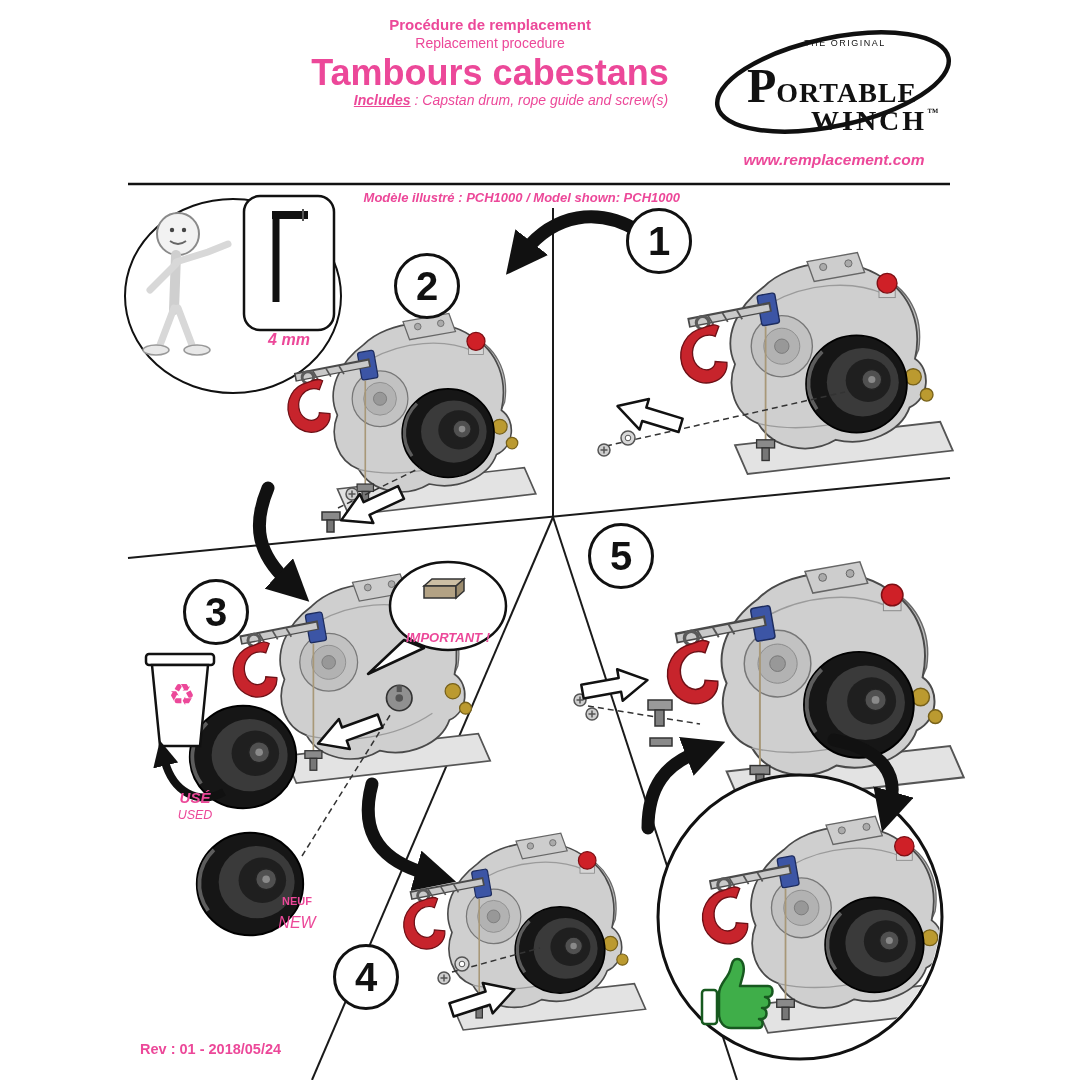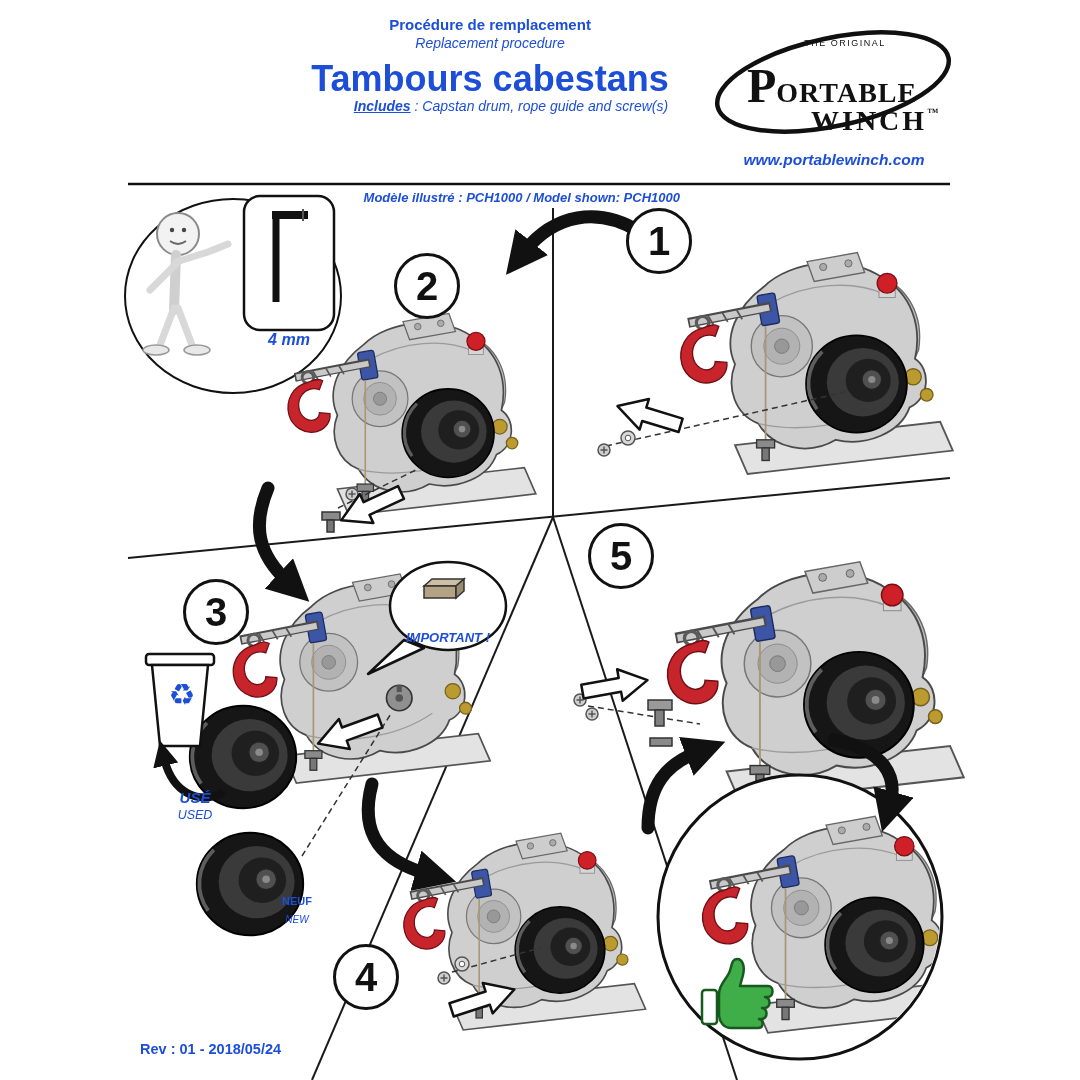--- a/index.html
+++ b/index.html
@@ -1,40 +1,40 @@
 <!DOCTYPE html>
 <html><head>
 <meta charset="utf-8">
 <style>
   * { margin:0; padding:0; box-sizing:border-box; }
   html,body { background:#ffffff; }
   body { font-family:"Liberation Sans", sans-serif; color:#111; }
   .page { position:relative; width:1080px; height:1080px; background:#fff; overflow:hidden; }
   svg.layer { position:absolute; left:0; top:0; z-index:1; }
-  .txt { position:absolute; z-index:2; color:#1d4ed8; }
+  .txt { position:absolute; z-index:2; color:#ec4899; }
   .center { text-align:center; }
   .right { text-align:right; }
   .b { font-weight:700;margin-left:42px; }
   .u { text-decoration:underline; }
   .header-block { left:270px; top:16px; width:440px; line-height:1.25; }
   .h-proc-fr { font-size:15px; font-weight:700; }
-  .h-proc-en { font-size:14px; font-style:italic; margin-bottom:8px; }
+  .h-proc-en { font-size:14px; margin-bottom:2px; }
   .h-title-fr { font-size:36px; font-weight:700; line-height:1.05; }
   .h-title-en { font-size:30px; font-weight:700; font-style:italic; line-height:1.1; margin-bottom:7px; }
   .h-inc-fr { font-size:15px; font-weight:700; }
   .h-inc-en { font-size:14px; font-style:italic; }
   .logo-wrap { left:705px; top:18px; width:256px; height:130px; z-index:2; position:absolute; }
   .website { left:710px; top:151px; width:248px; font-size:15.5px; font-weight:700; font-style:italic; }
   .model-note { left:280px; top:190px; width:400px; font-size:13px; font-weight:700; font-style:italic; }
   .four-mm { left:250px; top:299px; width:78px; font-size:16px; font-weight:700; font-style:italic;margin-top:32px; }
   .important { left:396px; top:610px; width:104px; font-size:13px; font-weight:700; font-style:italic;margin-top:20px; }
   .lbl-used-fr { left:160px; top:789px; width:70px; font-size:15px; font-weight:700; font-style:italic; }
   .lbl-used-en { left:160px; top:808px; width:70px; font-size:12.5px; font-style:italic;text-align:center; }
   .lbl-new-fr { left:262px; top:895px; width:70px; font-size:11px; font-weight:700; }
-  .lbl-new-en { left:262px; top:914px; width:70px; font-size:10px; font-style:italic; }
+  .lbl-new-en { left:262px; top:914px; width:70px; font-size:16px; font-style:italic; }
   .recycle { left:162px; top:680px; width:40px; font-size:30px; line-height:1; }
   .rev { left:140px; top:1041px; font-size:14.5px; font-weight:700; }
   .step-circle {
     position:absolute; z-index:3; width:66px; height:66px; background:#fff;
     border:3px solid #111; border-radius:50%;
     display:flex; align-items:center; justify-content:center;
     font-size:40px; font-weight:700;
   }
   .sc1 { left:626px; top:208px; }
   .sc2 { left:394px; top:253px; }
@@ -255,21 +255,21 @@
 
   <div class="logo-wrap">
     <svg class="logo-svg" width="256" height="130" viewBox="0 0 256 130">
       <ellipse cx="128" cy="64" rx="118" ry="44" transform="rotate(-12 128 64)" fill="none" stroke="#101010" stroke-width="4.5"></ellipse>
       <text x="140" y="28" text-anchor="middle" font-size="9" letter-spacing="1.5" font-family="Liberation Sans, sans-serif">THE ORIGINAL</text>
       <text x="42" y="84" font-family="Liberation Serif, serif" font-weight="bold"><tspan font-size="48">P</tspan><tspan font-size="28" letter-spacing="1">ORTABLE</tspan></text>
       <text x="106" y="112" font-family="Liberation Serif, serif" font-weight="bold"><tspan font-size="28" letter-spacing="3">WINCH</tspan><tspan font-size="11" dy="-14">™</tspan></text>
     </svg>
   </div>
 
-  <div class="txt website center">www.portablewinch.com</div>
+  <div class="txt website center">www.remplacement.com</div>
   <div class="txt model-note right">Modèle illustré : PCH1000 / Model shown: PCH1000</div>
 
   <div class="txt four-mm center">4 mm</div>
 
   <div class="step-circle sc1">
       <span>1</span>
     </div>
   <div class="step-circle sc2">
       <span>2</span>
     </div>

